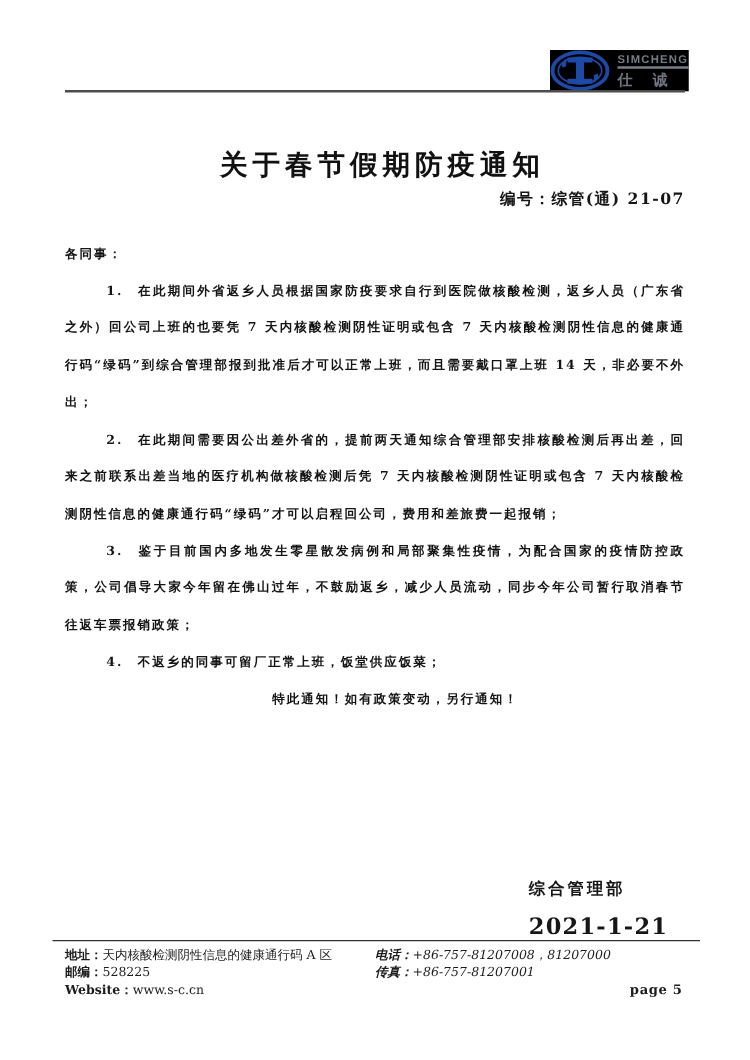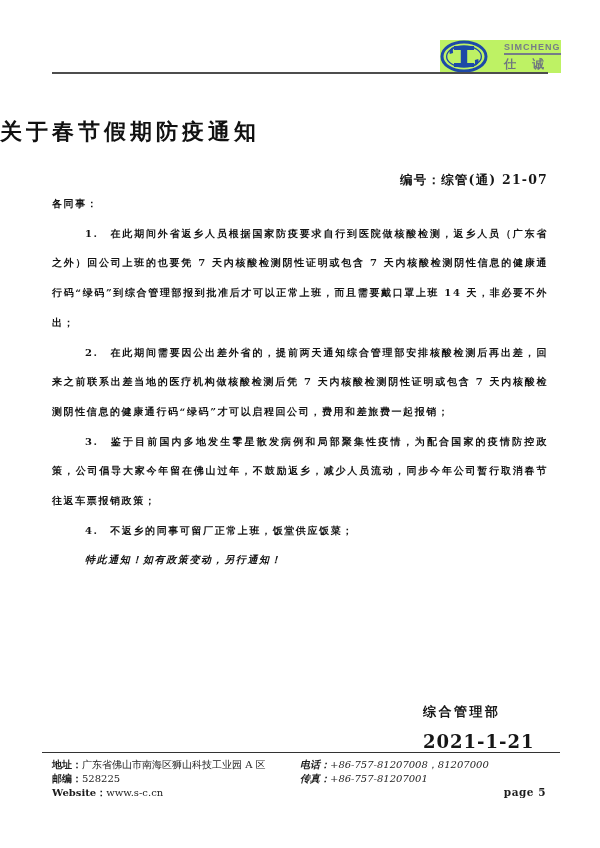--- a/index.html
+++ b/index.html
@@ -11,62 +11,62 @@
     color:#161616;
     overflow:hidden;
   }
   
   .header-rule{
     position:absolute;left:52px;right:52px;top:72px;
     height:2px;background:#4d4d4d;
   }
   .logo{
     position:absolute;left:440px;top:40px;
-    display:flex;align-items:flex-start;gap:16px;
-    background:#bef264;
+    display:flex;align-items:flex-start;gap:6px;
+    background:#000000;
   }
   .logo-svg{display:block;}
   .logo-svg .ring{fill:none;stroke:var(--logo_blue,#1d49a7);}
   .logo-svg .mark{fill:var(--logo_blue,#1d49a7);}
   .brand{margin-top:2px;}
   .brand-en{
     font-family:"Liberation Sans","DejaVu Sans",sans-serif;
     font-weight:bold;font-size:9px;letter-spacing:1px;
     color:var(--brand_gray,#757d88);
     border-bottom:2px solid var(--brand_gray,#757d88);
     padding-bottom:1px;white-space:nowrap;
   }
   .brand-cn{
     margin-top:1px;font-size:12px;font-weight:bold;
     letter-spacing:6px;color:#6e7580;white-space:nowrap;
   }
   
   .title{
-    position:absolute;top:117px;left:0;right:0;margin:0;
-    text-align:left;
+    position:absolute;top:117px;left:12px;right:0;margin:0;
+    text-align:center;
     font-size:22px;font-weight:bold;letter-spacing:4px;
     color:#111;
   }
   .doc-no{
-    position:absolute;top:172px;right:52px;
+    position:absolute;top:151px;right:52px;
     font-size:12.5px;font-weight:bold;letter-spacing:1.2px;
   }
   
   .body{
     position:absolute;left:52px;top:189px;width:496px;
     font-size:10px;font-weight:bold;line-height:29.7px;
     letter-spacing:1.6px;color:#141414;
   }
   .body p{margin:0;}
   .para{
     text-indent:33px;
     text-align:justify;
     text-justify:inter-character;
   }
-  .closing{text-align:left;font-style:italic;}
+  .closing{text-align:center;}
   
   .signature{
     position:absolute;left:423px;top:697px;
     font-size:13px;font-weight:bold;letter-spacing:2.5px;
     line-height:29.7px;white-space:nowrap;
   }
   .signature .date{font-size:18px;letter-spacing:1px;}
   
   .footer{
     position:absolute;left:42px;top:752px;width:518px;height:52px;
@@ -119,21 +119,21 @@
   </div>
 
   <div class="signature">
     <div>综合管理部</div>
     <div class="date">2021-1-21</div>
   </div>
 
   <div class="footer">
     <div class="f-col c1">
       <div class="f-row">
-        <span class="f-label">地址：</span><span>广东省佛山市南海区狮山科技工业园 A 区</span>
+        <span class="f-label">地址：</span><span>天内核酸检测阴性信息的健康通行码 A 区</span>
       </div>
       <div class="f-row">
         <span class="f-label">邮编：</span><span>528225</span>
       </div>
       <div class="f-row">
         <span class="f-label">Website：</span><span>www.s-c.cn</span>
       </div>
     </div>
     <div class="f-col c2">
       <div class="f-row">

